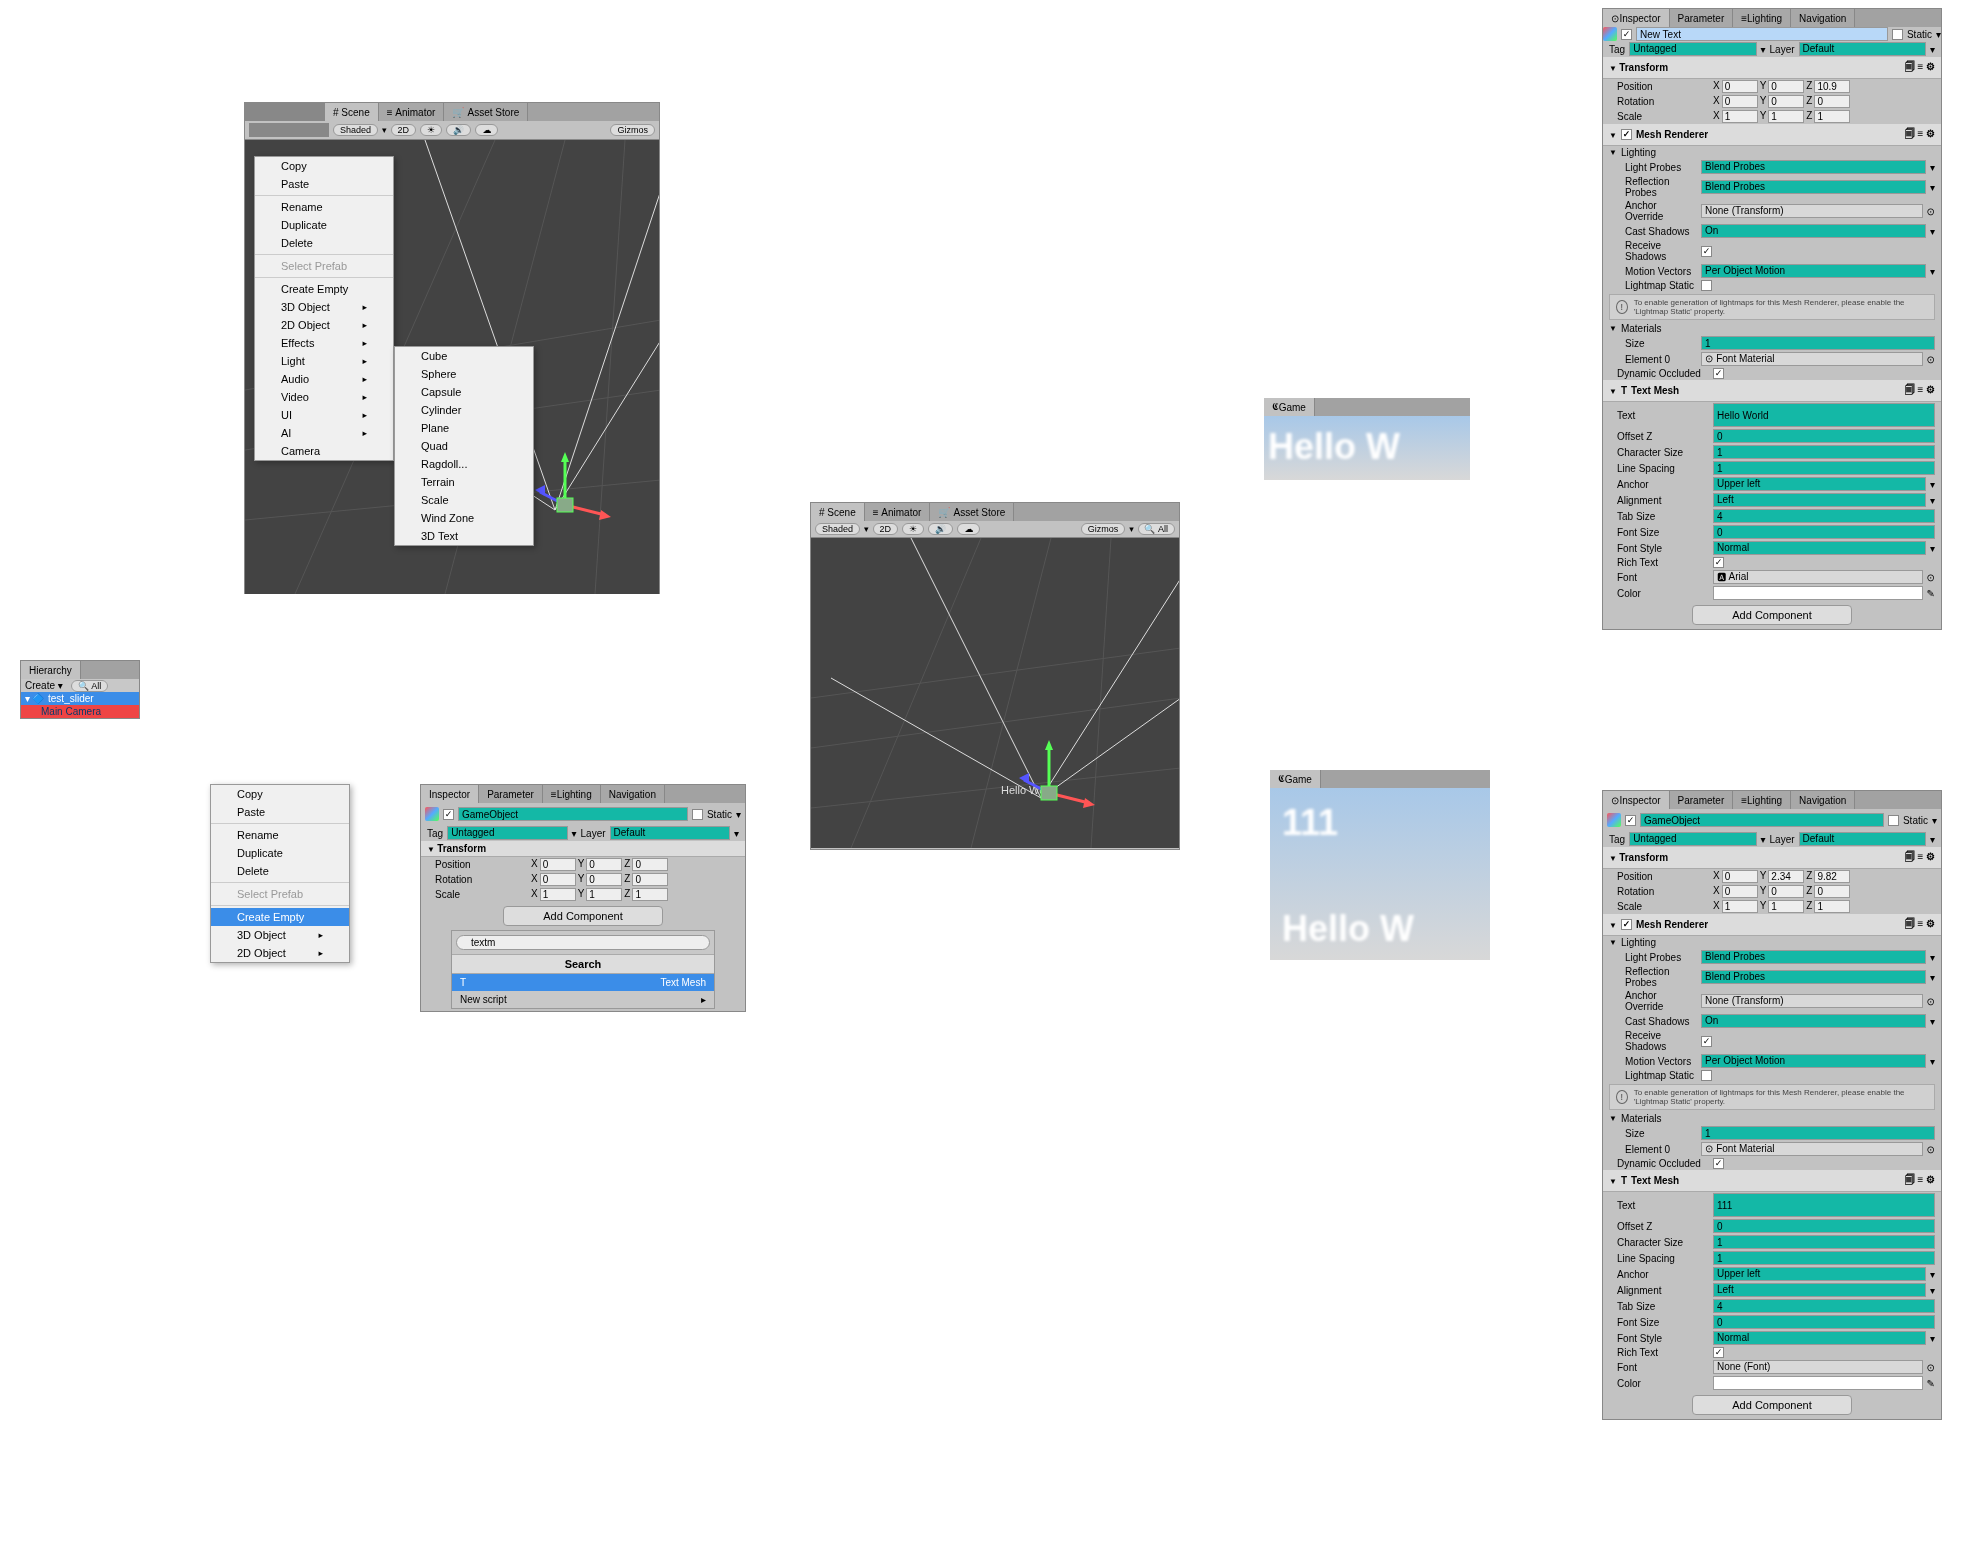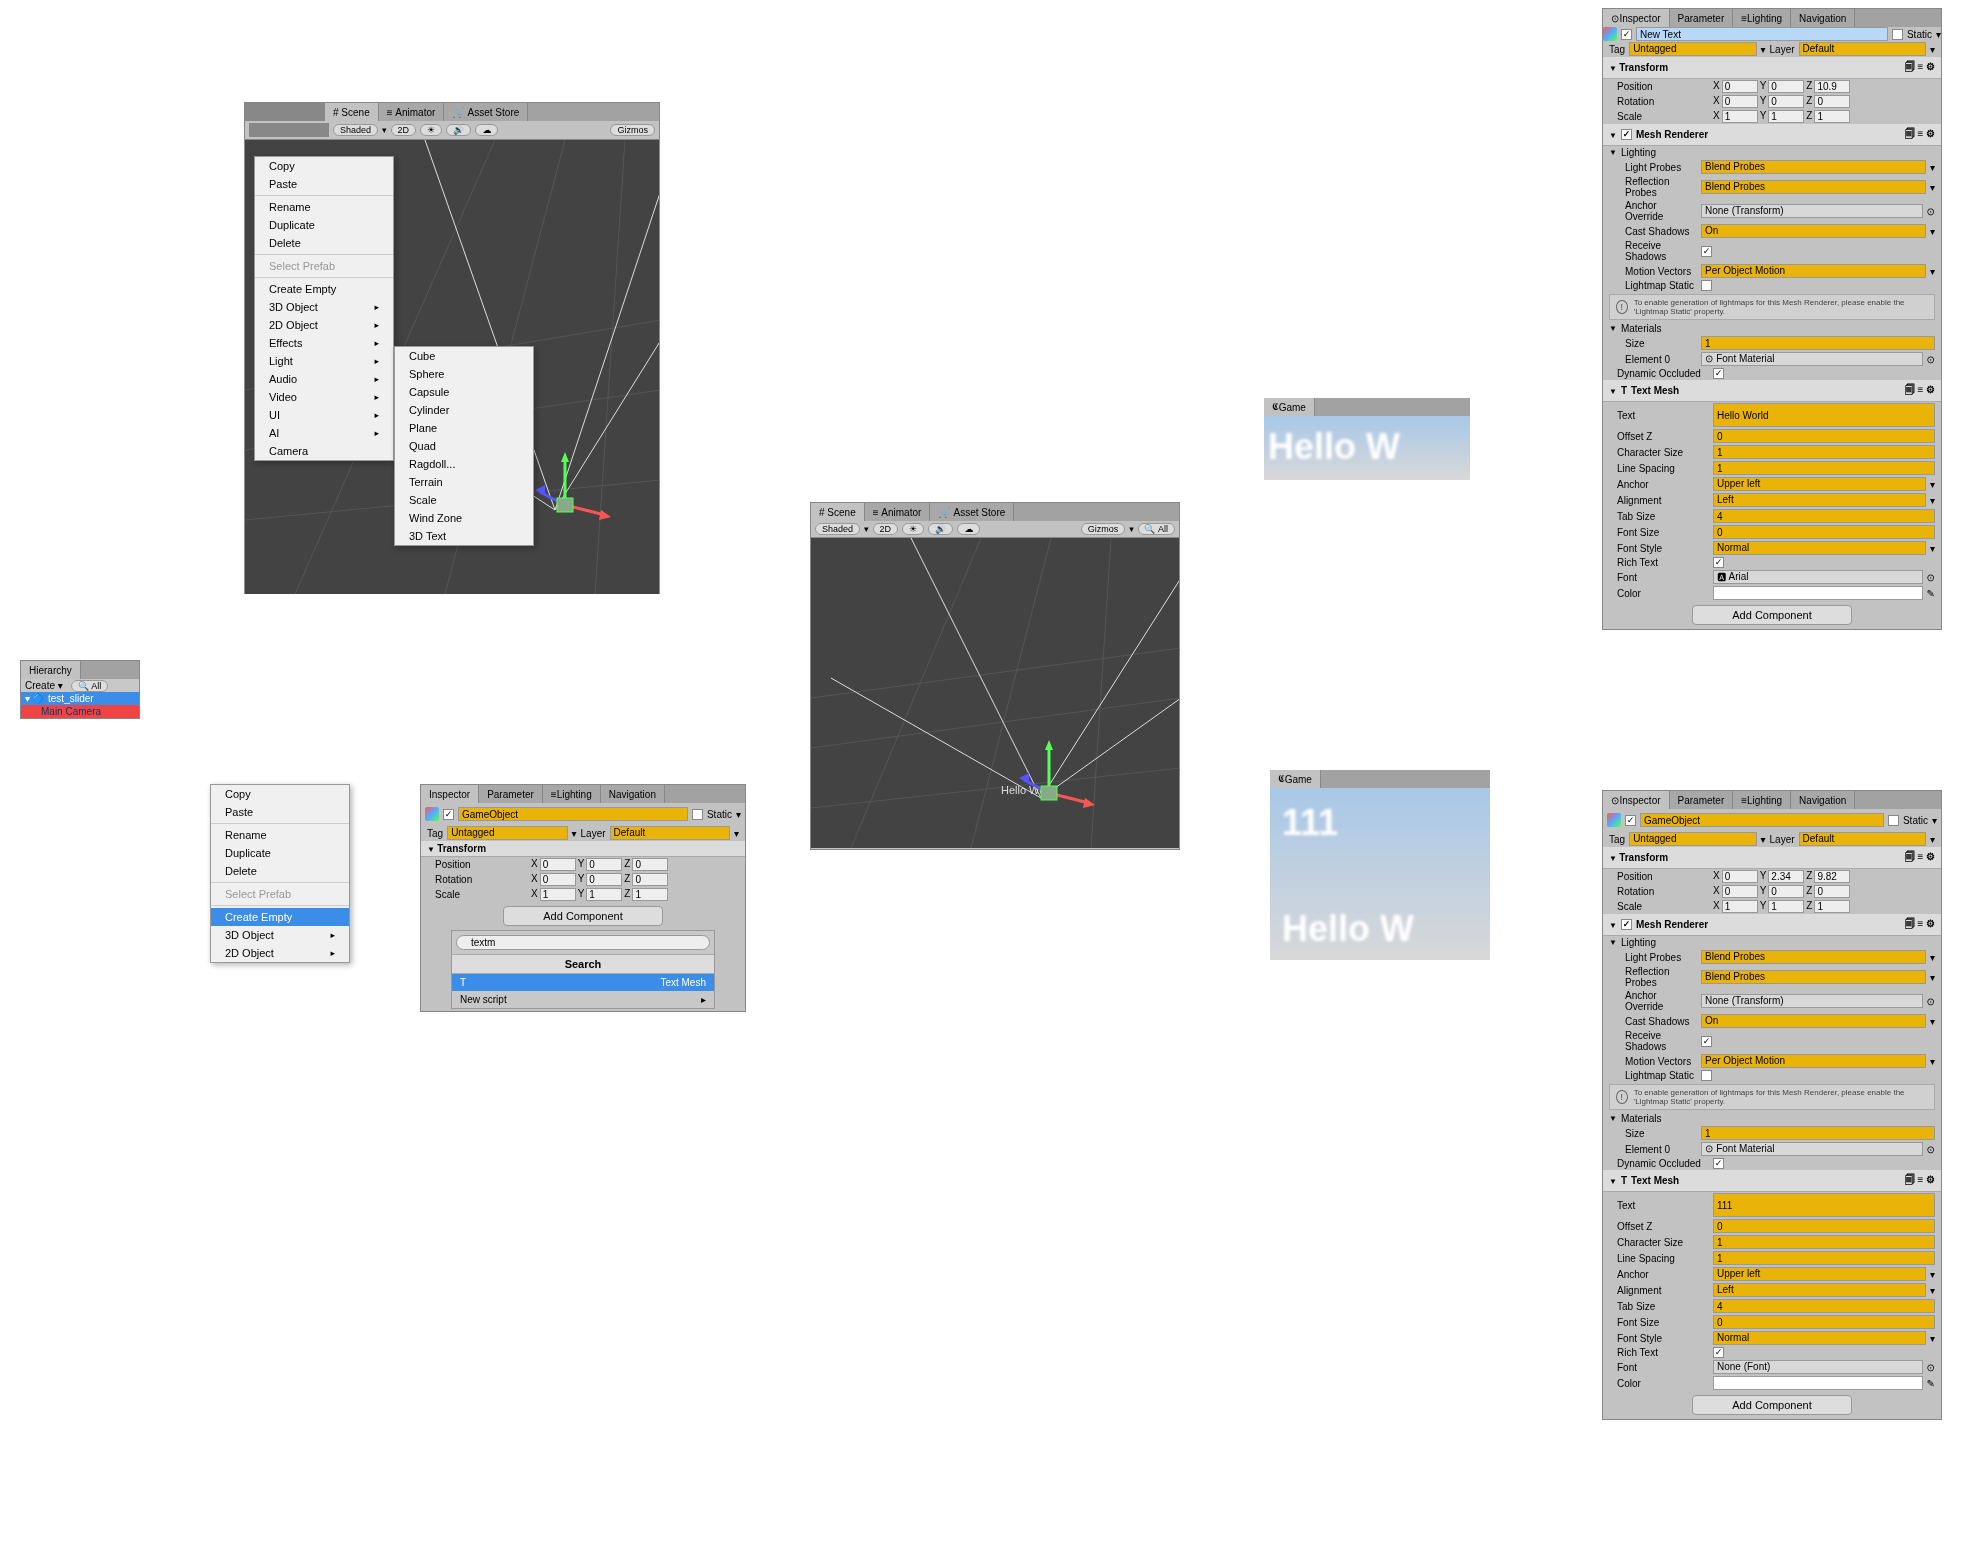--- a/index.html
+++ b/index.html
@@ -54,21 +54,21 @@
   overflow: hidden;
 }
 .ctx-menu {
   position: absolute;
   background: #f0f0f0;
   border: 1px solid #999;
   box-shadow: 2px 2px 6px rgba(0,0,0,0.3);
   min-width: 140px;
 }
 .ctx-item {
-  padding: 3px 14px;
+  padding: 3px 26px;
   font-size: 11px;
   cursor: pointer;
   display: flex;
   justify-content: space-between;
   align-items: center;
 }
 .ctx-item.highlight { background: #3b8de8; color: #fff; }
 .ctx-item.disabled { color: #999; }
 .ctx-sep { height: 1px; background: #ccc; margin: 2px 0; }
 .arrow-r::after { content: "▸"; font-size: 9px; }
@@ -86,21 +86,21 @@
   display: flex;
   padding: 1px 6px;
   align-items: center;
   font-size: 10px;
   gap: 4px;
 }
 .insp-label { width: 100px; padding-left: 8px; }
 .insp-label2 { width: 88px; padding-left: 16px; }
 .insp-field {
   flex: 1;
-  background: #eab308;
+  background: #14b8a6;
   border: 1px solid #999;
   padding: 0 3px;
   font-size: 10px;
   height: 14px;
 }
 .insp-field.obj { background: #d8d8d8; }
 .xyz { display: flex; gap: 2px; flex: 1; }
 .xyz span { font-size: 10px; }
 .xyz input { width: 36px; background: #eee; border: 1px solid #999; font-size: 10px; padding: 0 2px; }
 .add-comp-btn {

